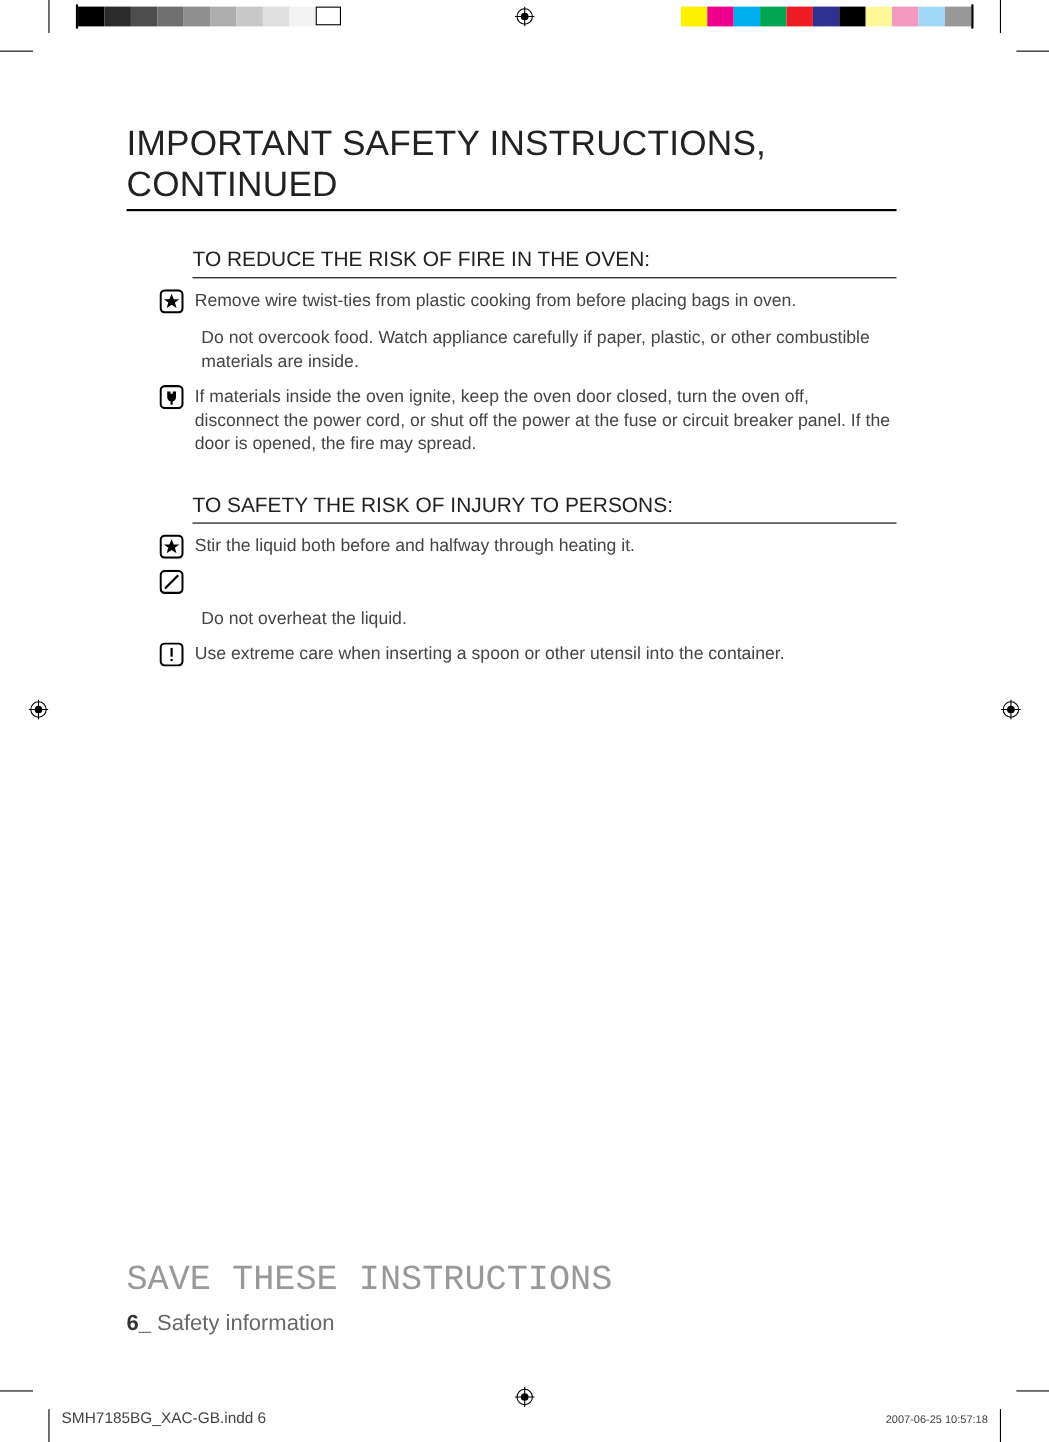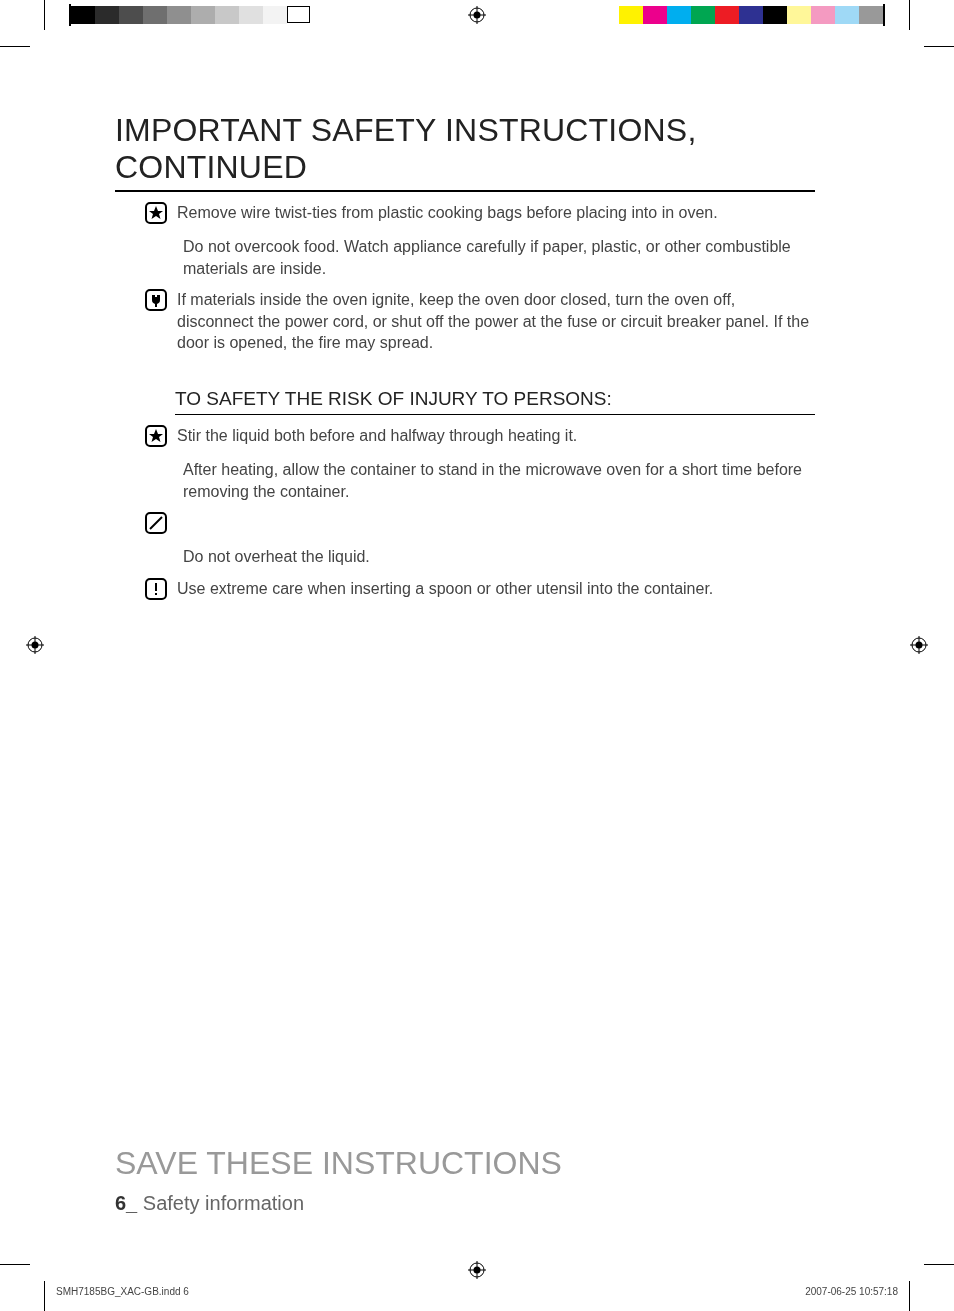--- a/index.html
+++ b/index.html
@@ -18,24 +18,24 @@
   
   .page { position: absolute; left: 115px; top: 112px; width: 700px; }
   h1.title { font-size: 32px; font-weight: 400; letter-spacing: 0.2px; color: #222; border-bottom: 2px solid #000; padding-bottom: 4px; font-family: "Arial Narrow", Arial, Helvetica, sans-serif; font-stretch: condensed; }
   h2.subhead { font-size: 19px; font-weight: 400; color: #222; margin: 34px 0 8px 60px; border-bottom: 1px solid #000; padding-bottom: 4px; font-family: "Arial Narrow", Arial, Helvetica, sans-serif; font-stretch: condensed; }
   .item { display: flex; align-items: flex-start; margin: 10px 0 0 30px; }
   .item .icon { width: 24px; flex: 0 0 24px; margin-right: 8px; }
   .item .icon svg { width: 22px; height: 22px; display: block; }
   .item p { font-size: 16px; line-height: 1.35; color: #444; }
   .indent p { margin-left: 68px; font-size: 16px; line-height: 1.35; color: #444; }
   .indent { margin: 12px 0 0 0; }
-  .save { position: absolute; left: 115px; top: 1145px; font-size: 32px; font-weight: 400; color: #999; font-family: Liberation Sans, sans-serif; font-stretch: condensed; }
+  .save { position: absolute; left: 115px; top: 1145px; font-size: 32px; font-weight: 400; color: #999; font-family: Liberation Mono, monospace; font-stretch: condensed; }
   .pgfoot { position: absolute; left: 115px; top: 1192px; font-size: 20px; color: #666; }
   .pgfoot b { color: #333; }
-  .slug { position: absolute; left: 56px; bottom: 14px; font-size: 10px; color: #444; }
+  .slug { position: absolute; left: 56px; bottom: 14px; font-size: 14px; color: #444; }
   .slugr { position: absolute; right: 56px; bottom: 14px; font-size: 10px; color: #444; }
 </style>
 </head>
 <body>
 
 <div class="colorbar-row">
   <span class="bar-end" style="left:69px;"></span>
   <div class="bar-grp" style="left:71px;">
     <span style="background:#000"></span>
       <span style="background:#2b2b2b"></span>
@@ -116,28 +116,29 @@
         <rect x="1" y="1" width="20" height="20" rx="4" ry="4" fill="none" stroke="#000" stroke-width="2"></rect>
         <rect x="10" y="5" width="2" height="8" fill="#000"></rect>
         <rect x="10" y="15" width="2" height="2" fill="#000"></rect>
       </g>
   </defs>
 </svg>
 
 <div class="page">
   <h1 class="title">IMPORTANT SAFETY INSTRUCTIONS, CONTINUED</h1>
 
+  <h2 class="subhead">TO REDUCE THE RISK OF FIRE IN THE OVEN:</h2>
 
   <div class="item">
     <span class="icon">
         <svg viewBox="0 0 22 22">
           <use href="#ic-star"></use>
         </svg>
       </span>
-    <p>Remove wire twist-ties from plastic cooking bags before placing into in oven.</p>
+    <p>Remove wire twist-ties from plastic cooking from before placing bags in oven.</p>
   </div>
   <div class="indent">
     <p>Do not overcook food. Watch appliance carefully if paper, plastic, or other combustible materials are inside.</p>
   </div>
   <div class="item">
     <span class="icon">
         <svg viewBox="0 0 22 22">
           <use href="#ic-plug"></use>
         </svg>
       </span>
@@ -146,23 +147,20 @@
 
   <h2 class="subhead">TO SAFETY THE RISK OF INJURY TO PERSONS:</h2>
 
   <div class="item">
     <span class="icon">
         <svg viewBox="0 0 22 22">
           <use href="#ic-star"></use>
         </svg>
       </span>
     <p>Stir the liquid both before and halfway through heating it.</p>
-  </div>
-  <div class="indent">
-    <p>After heating, allow the container to stand in the microwave oven for a short time before removing the container.</p>
   </div>
   <div class="item">
     <span class="icon">
         <svg viewBox="0 0 22 22">
           <use href="#ic-no"></use>
         </svg>
       </span>
   </div>
   <div class="indent">
     <p>Do not overheat the liquid.</p>

